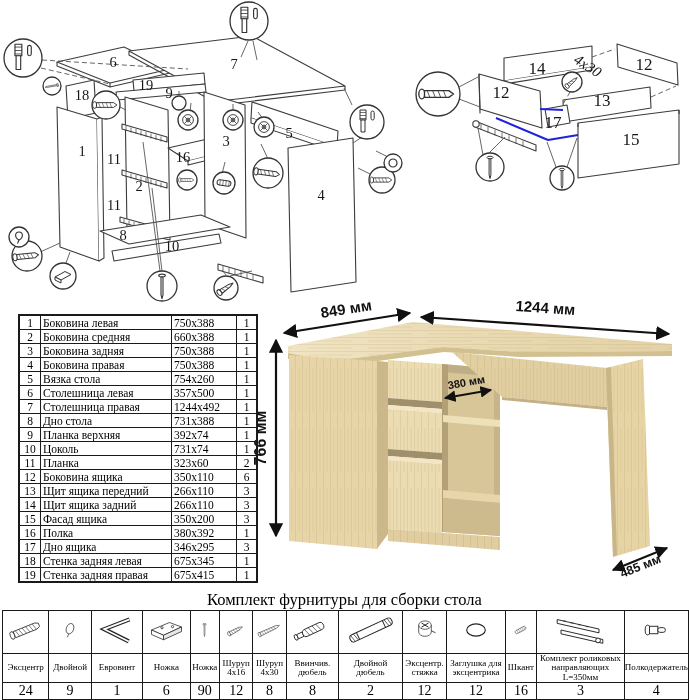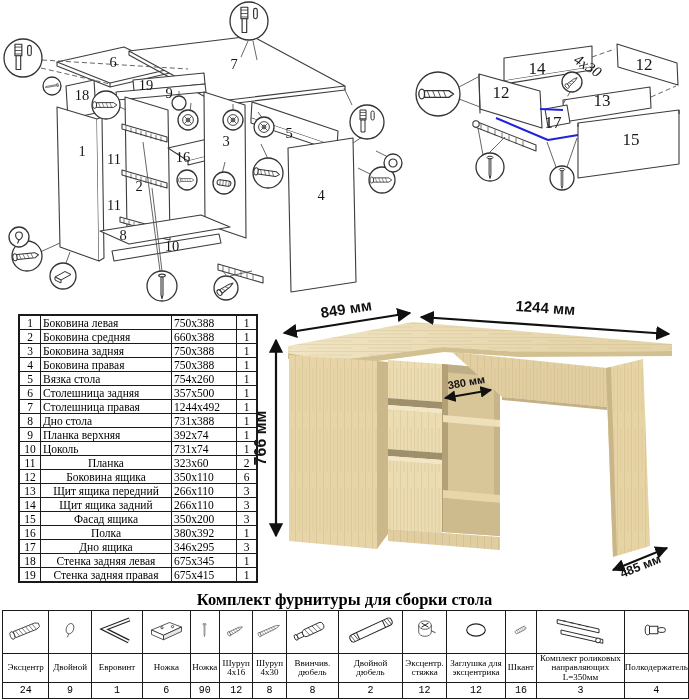--- a/index.html
+++ b/index.html
@@ -9,30 +9,30 @@
   
   .parts-table{position:absolute;left:18px;top:314px;border-collapse:collapse;
     font-family:"Liberation Serif",serif;font-size:11.5px;color:#000;}
   .parts-table td{border:1px solid #1a1a1a;height:13px;line-height:12px;padding:0 2px;
     white-space:nowrap;overflow:hidden;}
   .parts-table{border:2px solid #1a1a1a;}
   .pt-num{width:16px;text-align:center;}
   .pt-name{width:126px;}
   .pt-size{width:60px;}
   .pt-qty{width:15px;text-align:center;}
-  tr.centered .pt-name{text-align:center;}
+  tr.centered .pt-name{}
   
   .hw-title{position:absolute;left:0;top:590px;width:689px;text-align:center;
-    font-family:"Liberation Serif",serif;font-size:16.5px;color:#000;font-weight:bold;}
+    font-family:"Liberation Serif",serif;font-size:16.5px;color:#000;}
   .hw-table{position:absolute;left:2px;top:610px;border-collapse:collapse;table-layout:fixed;
     font-family:"Liberation Serif",serif;color:#000;border:1.5px solid #1a1a1a;}
   .hw-table td{border:1px solid #1a1a1a;padding:0;text-align:center;vertical-align:middle;overflow:hidden;}
   .hw-icon-cell{height:41px;}
   .hw-name-cell{height:24px;font-size:9px;line-height:1.05;}
-  .hw-qty-cell{height:15px;font-size:10px;font-family:Liberation Mono, monospace;}
+  .hw-qty-cell{height:15px;font-size:14px;}
 </style>
 </head>
 <body>
 
 <div class="sheet">
 
 <svg width="689" height="700" viewBox="0 0 689 700" style="position:absolute;left:0;top:0;">
   <defs>
     <marker id="ah" viewBox="0 0 10 10" refX="9" refY="5" markerWidth="6.5" markerHeight="6.5" orient="auto-start-reverse">
           <path d="M0,0 L10,5 L0,10 z" fill="#111"></path>
@@ -378,21 +378,21 @@
           <td class="pt-qty">1</td>
         </tr>
         <tr>
           <td class="pt-num">5</td>
           <td class="pt-name">Вязка стола</td>
           <td class="pt-size">754x260</td>
           <td class="pt-qty">1</td>
         </tr>
         <tr>
           <td class="pt-num">6</td>
-          <td class="pt-name">Столешница задняя</td>
+          <td class="pt-name">Столешница левая</td>
           <td class="pt-size">357x500</td>
           <td class="pt-qty">1</td>
         </tr>
         <tr>
           <td class="pt-num">7</td>
           <td class="pt-name">Столешница правая</td>
           <td class="pt-size">1244x492</td>
           <td class="pt-qty">1</td>
         </tr>
         <tr>

